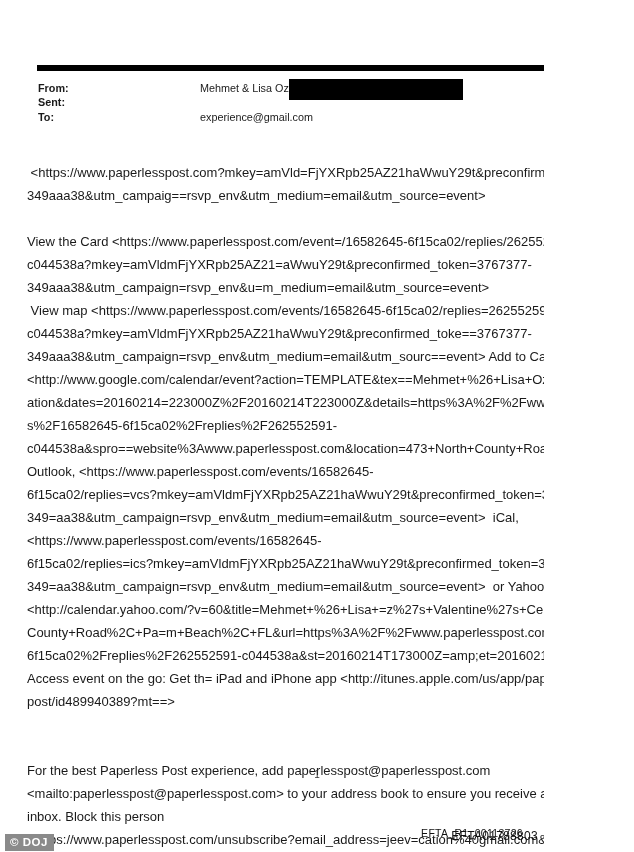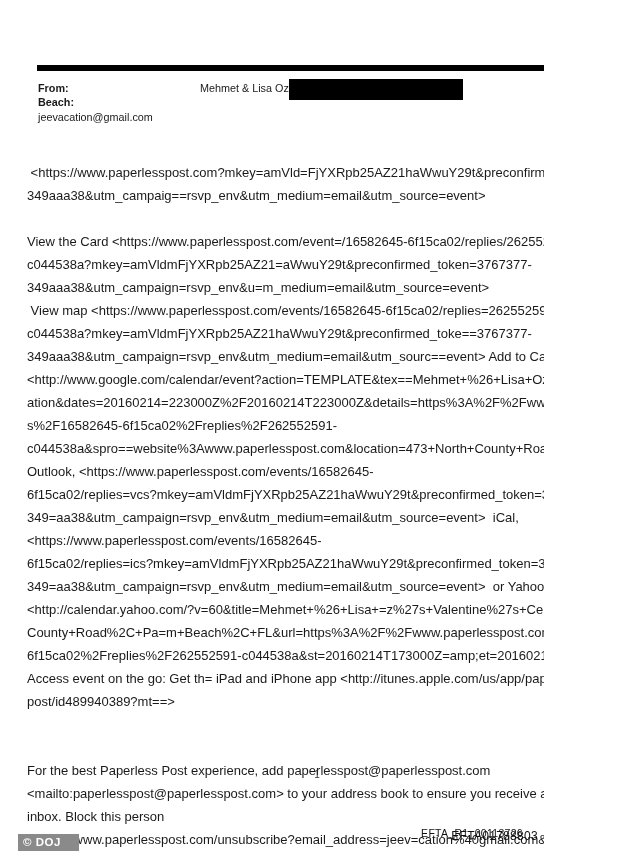--- a/index.html
+++ b/index.html
@@ -34,24 +34,24 @@
     width:575px;
     font-size:13px;line-height:23px;
     white-space:pre;color:#1a1a1a;
     letter-spacing:0px;
   }
   .page-number{
     position:absolute;left:0;top:769px;width:634px;
     text-align:center;font-size:10px;color:#333;
   }
   .doj-stamp{
-    position:absolute;left:18px;top:834px;
+    position:absolute;left:5px;top:834px;
     background:#8a8a8a;color:#ffffff;
     font-weight:bold;font-size:11.5px;
-    padding:2px 18px 3px 5px;
+    padding:2px 6px 3px 5px;
     letter-spacing:0.5px;
   }
   .bates-small{
     position:absolute;top:817px;right:21px;
     font-size:10.5px;color:#111;
     letter-spacing:0.3px;
     margin-top:10px;
   }
   .bates-large{
     position:absolute;top:829px;right:6px;
@@ -65,24 +65,25 @@
 <div class="page">
 
   <div class="top-rule"></div>
 
   <div class="hdr-block">
     <div class="hdr-row">
       <span class="hdr-label">From:</span>
       <span class="hdr-value">Mehmet &amp; Lisa Oz &lt;</span>
     </div>
     <div class="hdr-row">
-      <span class="hdr-label">Beach:</span>
+      <span class="hdr-label">Sent:</span>
     </div>
     <div class="hdr-row">
-      <span class="hdr-value">jeevacation@gmail.com</span>
+      <span class="hdr-label">To:</span>
+      <span class="hdr-value">experience@gmail.com</span>
     </div>
   </div>
 
   <div class="redaction-box"></div>
 
   <div class="body-text"> &lt;https://www.paperlesspost.com?mkey=amVld=FjYXRpb25AZ21haWwuY29t&amp;preconfirmed_token=3767377-
 349aaa38&amp;utm_campaig==rsvp_env&amp;utm_medium=email&amp;utm_source=event&gt;
 
 View the Card &lt;https://www.paperlesspost.com/event=/16582645-6f15ca02/replies/262552591-
 c044538a?mkey=amVldmFjYXRpb25AZ21=aWwuY29t&amp;preconfirmed_token=3767377-

